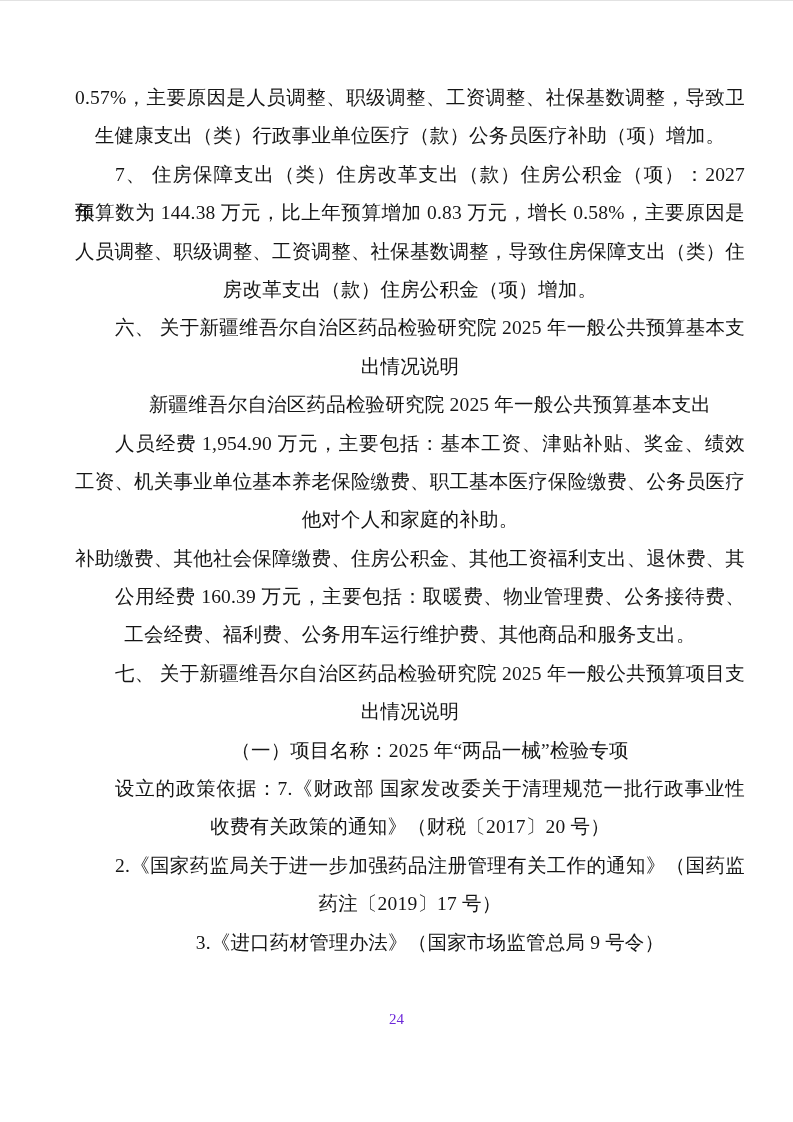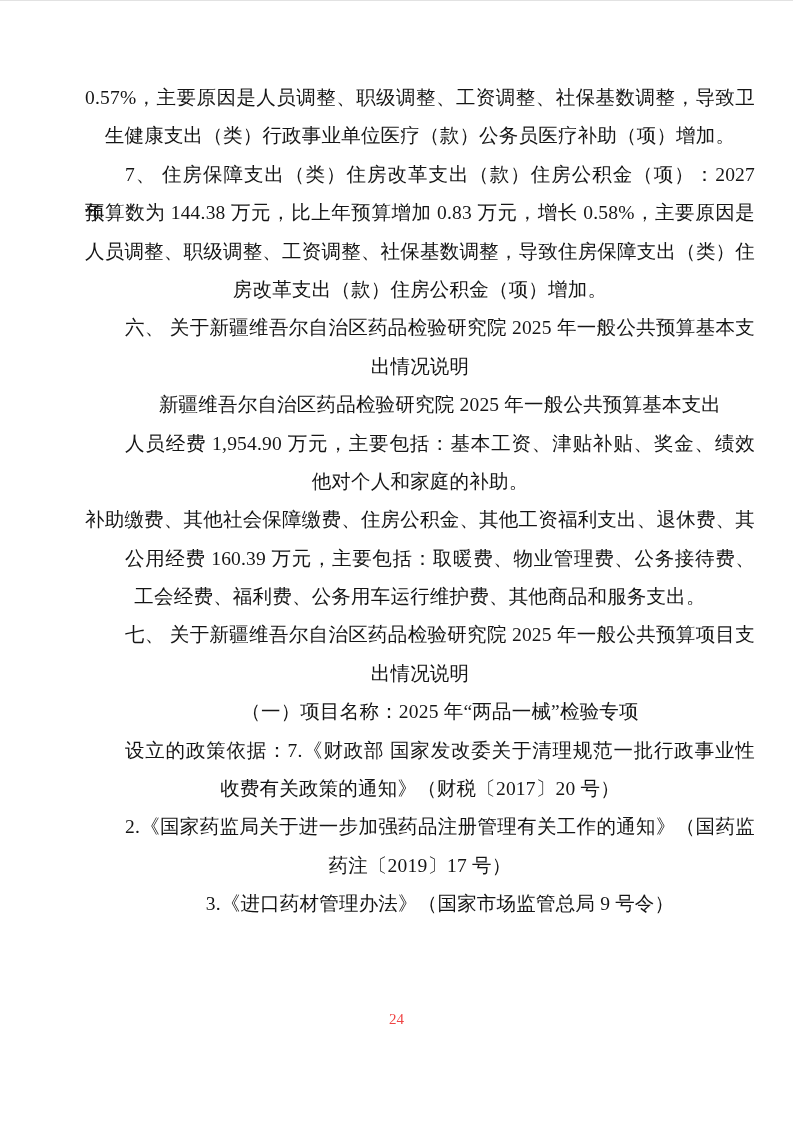--- a/index.html
+++ b/index.html
@@ -14,21 +14,21 @@
     height: 1122px;
     background: #ffffff;
     box-sizing: border-box;
     border-top: 1px solid #e2e2e2;
     font-family: "Liberation Serif", "DejaVu Serif", serif;
     color: #151515;
     overflow: hidden;
   }
   .content {
     position: absolute;
-    left: 85px;
+    left: 75px;
     top: 78px;
     width: 670px;
   }
   .line {
     font-size: 19.5px;
     line-height: 38.4px;
     height: 38.4px;
     white-space: normal;
     text-align: center;
     letter-spacing: 0.2px;
@@ -40,38 +40,39 @@
   .line.indent {
     text-indent: 40px;
   }
   .pageno {
     position: absolute;
     top: 1010px;
     left: 0;
     width: 100%;
     text-align: center;
     font-size: 15px;
-    color: #ef4444;
+    color: #6d28d9;
   }
 </style>
 </head>
 <body>
 
 <div class="page">
   <div class="content" id="doc-lines">
       <div class="line fill">0.57%，主要原因是人员调整、职级调整、工资调整、社保基数调整，导致卫</div>
       <div class="line">生健康支出（类）行政事业单位医疗（款）公务员医疗补助（项）增加。</div>
       <div class="line fill indent">7、 住房保障支出（类）住房改革支出（款）住房公积金（项）：2027 年</div>
       <div class="line fill">预算数为 144.38 万元，比上年预算增加 0.83 万元，增长 0.58%，主要原因是</div>
       <div class="line fill">人员调整、职级调整、工资调整、社保基数调整，导致住房保障支出（类）住</div>
       <div class="line">房改革支出（款）住房公积金（项）增加。</div>
       <div class="line fill indent">六、 关于新疆维吾尔自治区药品检验研究院 2025 年一般公共预算基本支</div>
       <div class="line">出情况说明</div>
       <div class="line indent">新疆维吾尔自治区药品检验研究院 2025 年一般公共预算基本支出</div>
       <div class="line fill indent">人员经费 1,954.90 万元，主要包括：基本工资、津贴补贴、奖金、绩效</div>
+      <div class="line fill">工资、机关事业单位基本养老保险缴费、职工基本医疗保险缴费、公务员医疗</div>
       <div class="line">他对个人和家庭的补助。</div>
       <div class="line fill">补助缴费、其他社会保障缴费、住房公积金、其他工资福利支出、退休费、其</div>
       <div class="line fill indent">公用经费 160.39 万元，主要包括：取暖费、物业管理费、公务接待费、</div>
       <div class="line">工会经费、福利费、公务用车运行维护费、其他商品和服务支出。</div>
       <div class="line fill indent">七、 关于新疆维吾尔自治区药品检验研究院 2025 年一般公共预算项目支</div>
       <div class="line">出情况说明</div>
       <div class="line indent">（一）项目名称：2025 年“两品一械”检验专项</div>
       <div class="line fill indent">设立的政策依据：7.《财政部 国家发改委关于清理规范一批行政事业性</div>
       <div class="line">收费有关政策的通知》（财税〔2017〕20 号）</div>
       <div class="line fill indent">2.《国家药监局关于进一步加强药品注册管理有关工作的通知》（国药监</div>

